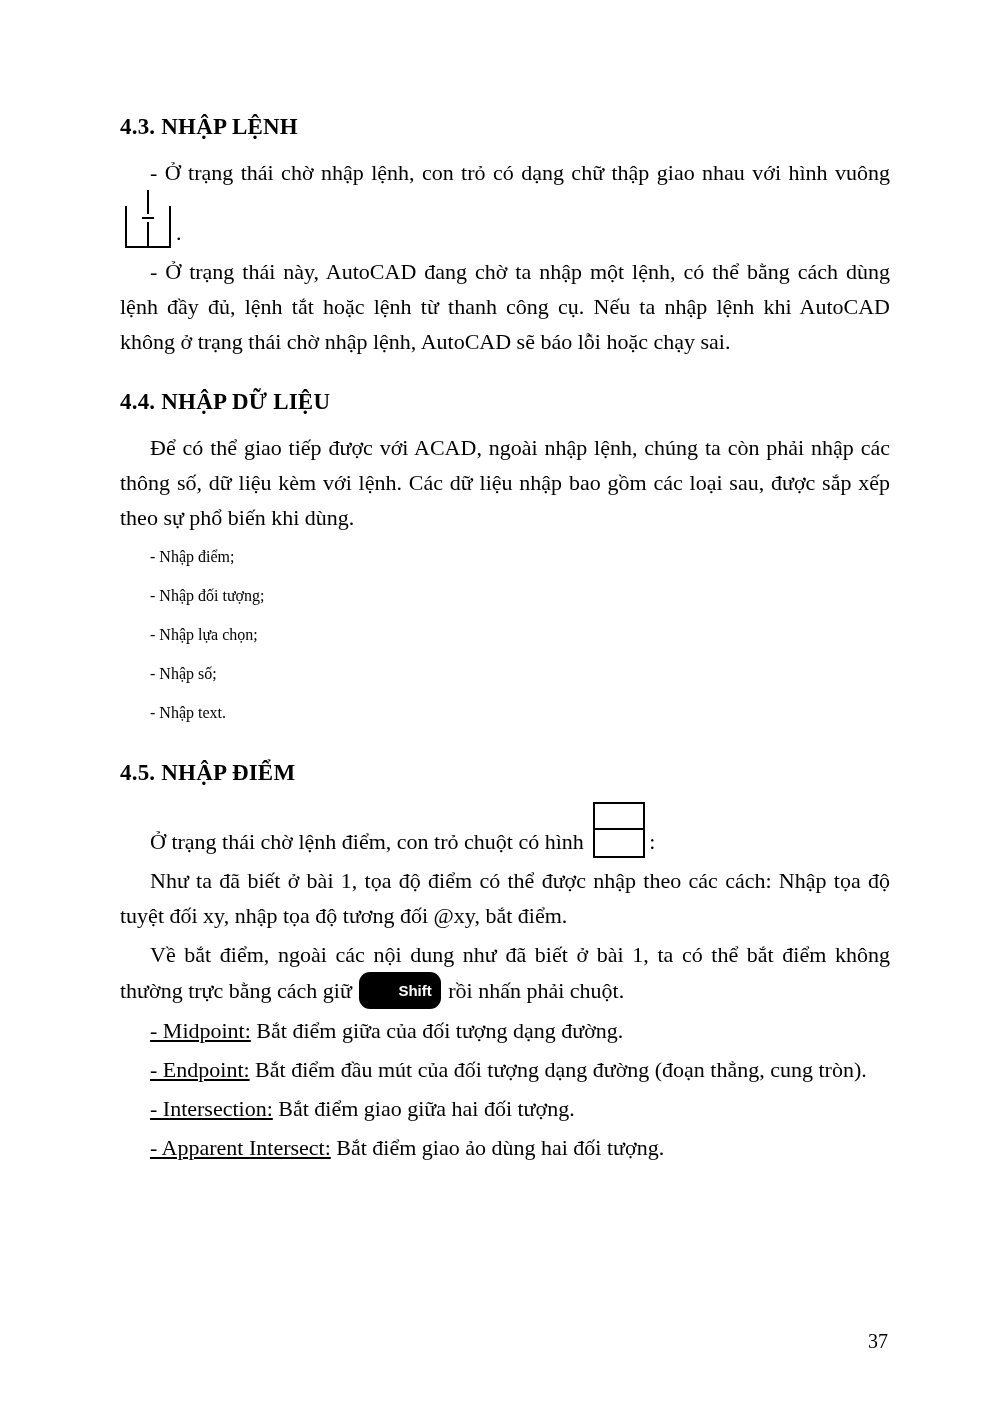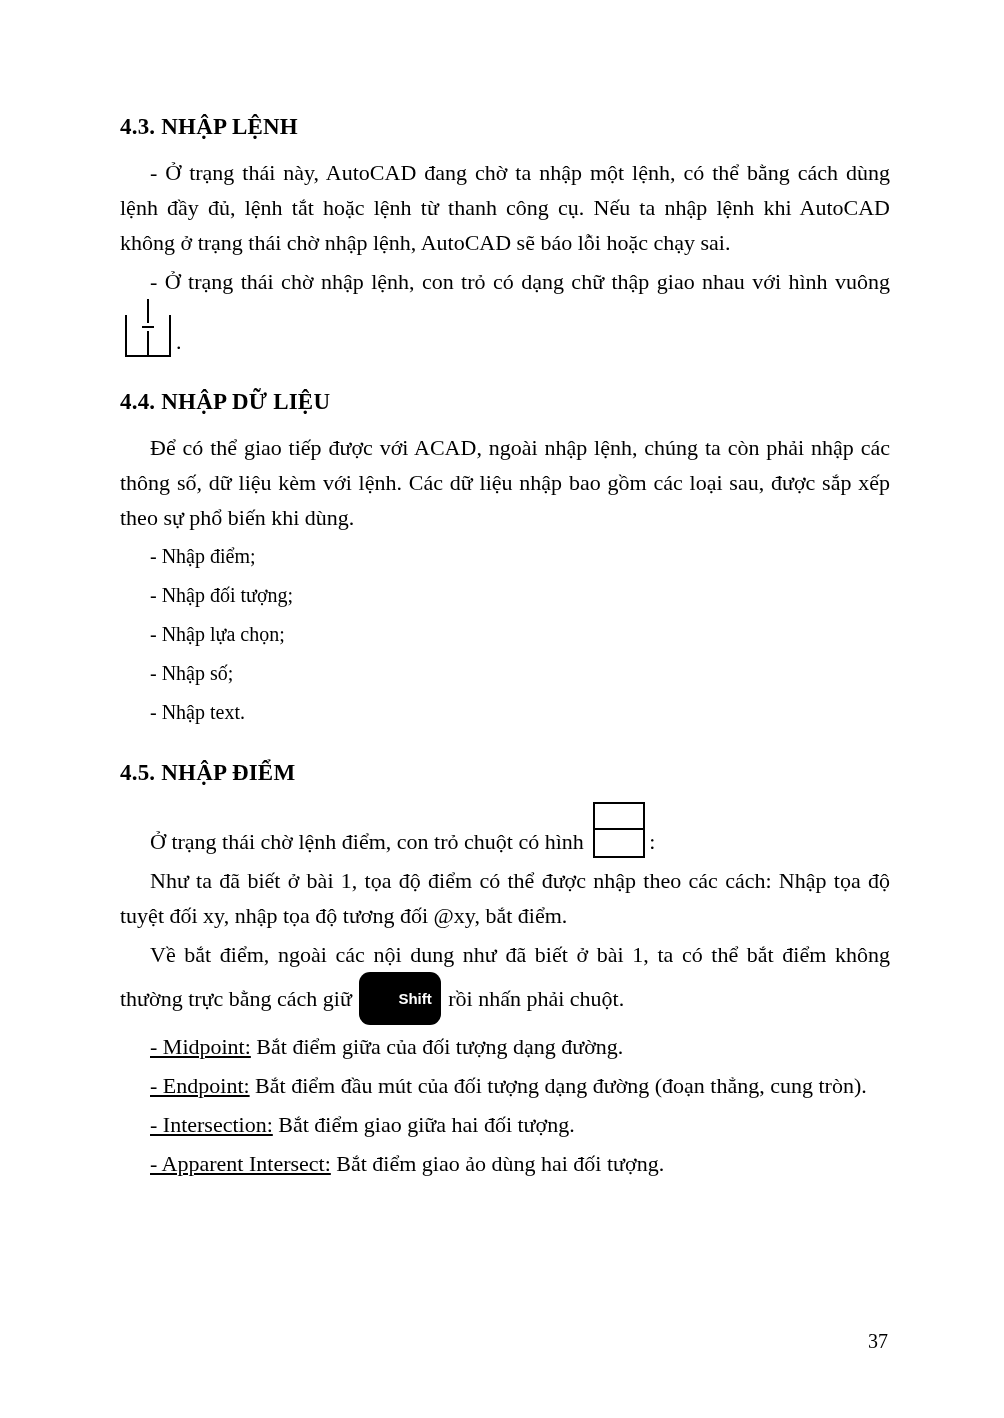--- a/index.html
+++ b/index.html
@@ -32,21 +32,21 @@
     margin-top: 0;
   }
   p.body-para {
     font-size: 22px;
     line-height: 35px;
     margin: 4px 0;
     text-align: justify;
     text-indent: 30px;
   }
   p.list-item {
-    font-size: 20px;
+    font-size: 16px;
     line-height: 35px;
     margin: 4px 0;
     text-indent: 30px;
     text-align: left;
   }
   .underlined-term {
     text-decoration: underline;
   }
   .inline-icon {
     display: inline-block;
@@ -57,51 +57,51 @@
     display: block;
   }
   .shift-key {
     display: inline-block;
     background: #000000;
     color: #ffffff;
     font-family: "Liberation Sans", sans-serif;
     font-weight: bold;
     font-size: 15px;
     line-height: 21px;
-    padding: 16px 9px;
+    padding: 8px 9px;
     border-radius: 11px;
     vertical-align: 2px;
     margin: 0 2px;
   }
   .page-number {
     position: absolute;
     top: 1326px;
     right: 116px;
     font-size: 20px;
     line-height: 30px;
   }
 </style>
 </head>
 <body>
 
 <div class="page-content">
 
   <h2 class="section-heading">4.3. NHẬP LỆNH</h2>
 
-  <p class="body-para">- Ở trạng thái này, AutoCAD đang chờ ta nhập một lệnh, có thể bằng cách dùng lệnh đầy đủ, lệnh tắt hoặc lệnh từ thanh công cụ. Nếu ta nhập lệnh khi AutoCAD không ở trạng thái chờ nhập lệnh, AutoCAD sẽ báo lỗi hoặc chạy sai.</p>
-
   <p class="body-para"><span>- Ở trạng thái chờ nhập lệnh, con trỏ có dạng chữ thập giao nhau với hình vuông</span>
     <span class="inline-icon"><svg width="50" height="60" viewBox="0 0 50 60" xmlns="http://www.w3.org/2000/svg">
       <line x1="3" y1="16" x2="3" y2="57" stroke="#000" stroke-width="2"></line>
       <line x1="47" y1="16" x2="47" y2="57" stroke="#000" stroke-width="2"></line>
       <line x1="2" y1="57" x2="48" y2="57" stroke="#000" stroke-width="2"></line>
       <line x1="25" y1="0" x2="25" y2="24" stroke="#000" stroke-width="2"></line>
       <line x1="19" y1="28" x2="31" y2="28" stroke="#000" stroke-width="2"></line>
       <line x1="25" y1="32" x2="25" y2="57" stroke="#000" stroke-width="2"></line>
     </svg></span><span>.</span></p>
+
+  <p class="body-para">- Ở trạng thái này, AutoCAD đang chờ ta nhập một lệnh, có thể bằng cách dùng lệnh đầy đủ, lệnh tắt hoặc lệnh từ thanh công cụ. Nếu ta nhập lệnh khi AutoCAD không ở trạng thái chờ nhập lệnh, AutoCAD sẽ báo lỗi hoặc chạy sai.</p>
 
   <h2 class="section-heading">4.4. NHẬP DỮ LIỆU</h2>
 
   <p class="body-para">Để có thể giao tiếp được với ACAD, ngoài nhập lệnh, chúng ta còn phải nhập các thông số, dữ liệu kèm với lệnh. Các dữ liệu nhập bao gồm các loại sau, được sắp xếp theo sự phổ biến khi dùng.</p>
 
   <p class="list-item">- Nhập điểm;</p>
   <p class="list-item">- Nhập đối tượng;</p>
   <p class="list-item">- Nhập lựa chọn;</p>
   <p class="list-item">- Nhập số;</p>
   <p class="list-item">- Nhập text.</p>

